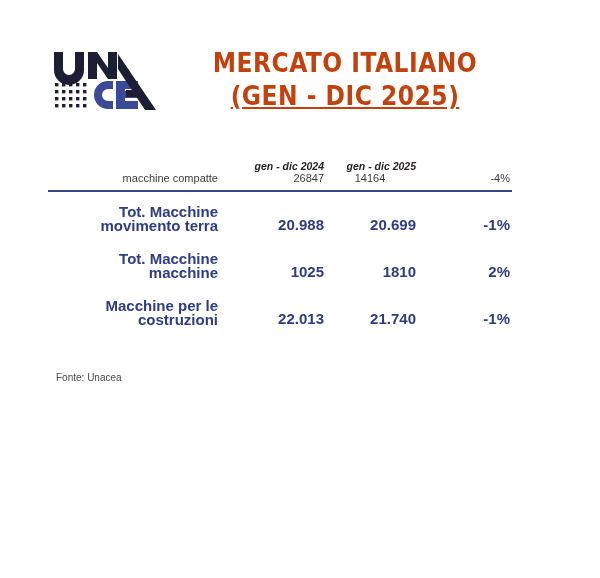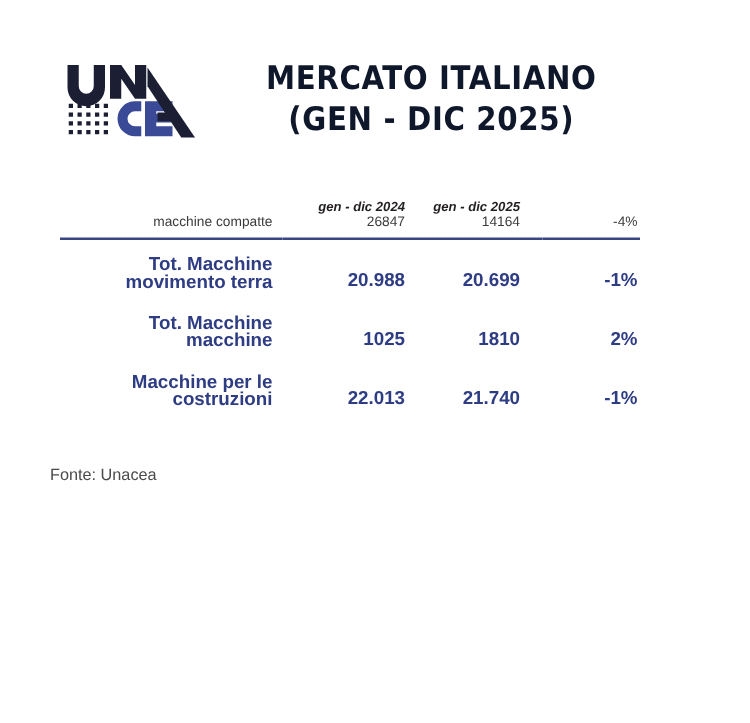--- a/index.html
+++ b/index.html
@@ -32,28 +32,28 @@
     height: 62px;
   }
   .logo svg { display: block; }
 
   .doc-title {
     position: absolute;
     left: 180px;
     top: 47px;
     width: 330px;
     text-align: center;
-    color: #0f172a;
+    color: #c2410c;
     font-family: "DejaVu Sans Condensed", "Liberation Sans Narrow", "Liberation Sans", sans-serif;
     font-weight: bold;
     font-size: 26px;
     line-height: 33px;
     letter-spacing: 0.5px;
   }
-  .doc-title .line2 { display: block; }
+  .doc-title .line2 { display: block; text-decoration: underline; }
 
   
   .table-wrap {
     position: absolute;
     left: 48px;
     top: 160px;
     width: 464px;
   }
 
   table.data {
@@ -89,21 +89,21 @@
   .row-plain td {
     font-size: 11px;
     color: #3b3b3b;
     text-align: right;
     padding-top: 3px;
     padding-bottom: 3px;
     padding-right: 4px;
     white-space: nowrap;
   }
   .row-plain td.lbl { padding-right: 8px; }
-  .row-plain td.v2  { padding-right: 18px; }
+  .row-plain td.v2  { padding-right: 18px; text-align: center; }
   .row-plain td.pct { padding-right: 2px; }
 
   
   .rule-row td {
     border-bottom: 2.2px solid #3a4683;
     height: 6px;
     padding: 0;
   }
 
   
@@ -117,23 +117,23 @@
   }
   .row-total td.lbl { padding-right: 8px; white-space: normal; line-height: 14px; }
   .row-total td.v2  { padding-right: 18px; }
   .row-total td.pct { padding-right: 2px; }
 
   .spacer-sm td { height: 13px; padding: 0; }
   .spacer-md td { height: 19px; padding: 0; }
 
   .source {
     position: absolute;
-    left: 40px;
+    left: 56px;
     top: 372px;
-    font-size: 13px;
+    font-size: 10px;
     color: #4a4a4a;
   }
 </style>
 </head>
 <body>
 
 <div class="header">
 
   <div class="logo">
     <svg width="104" height="62" viewBox="0 0 104 62" xmlns="http://www.w3.org/2000/svg" aria-hidden="true">

